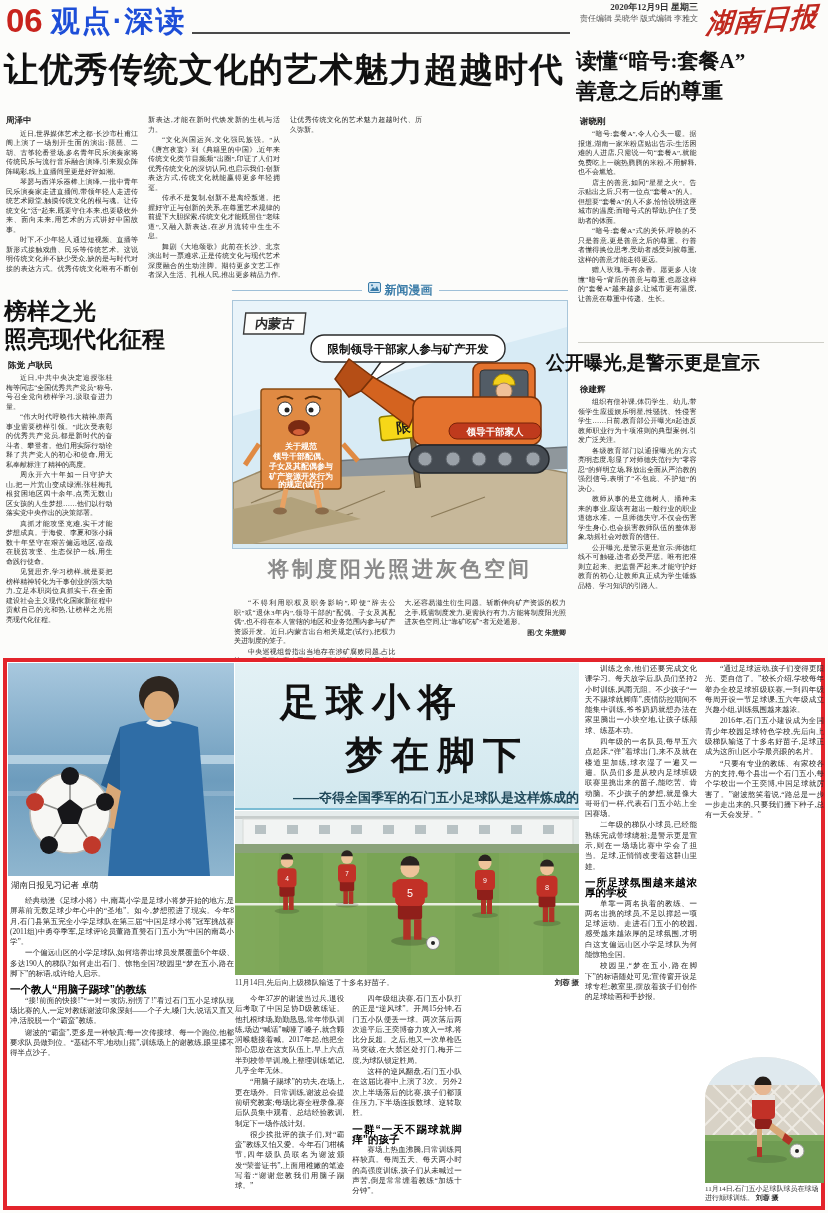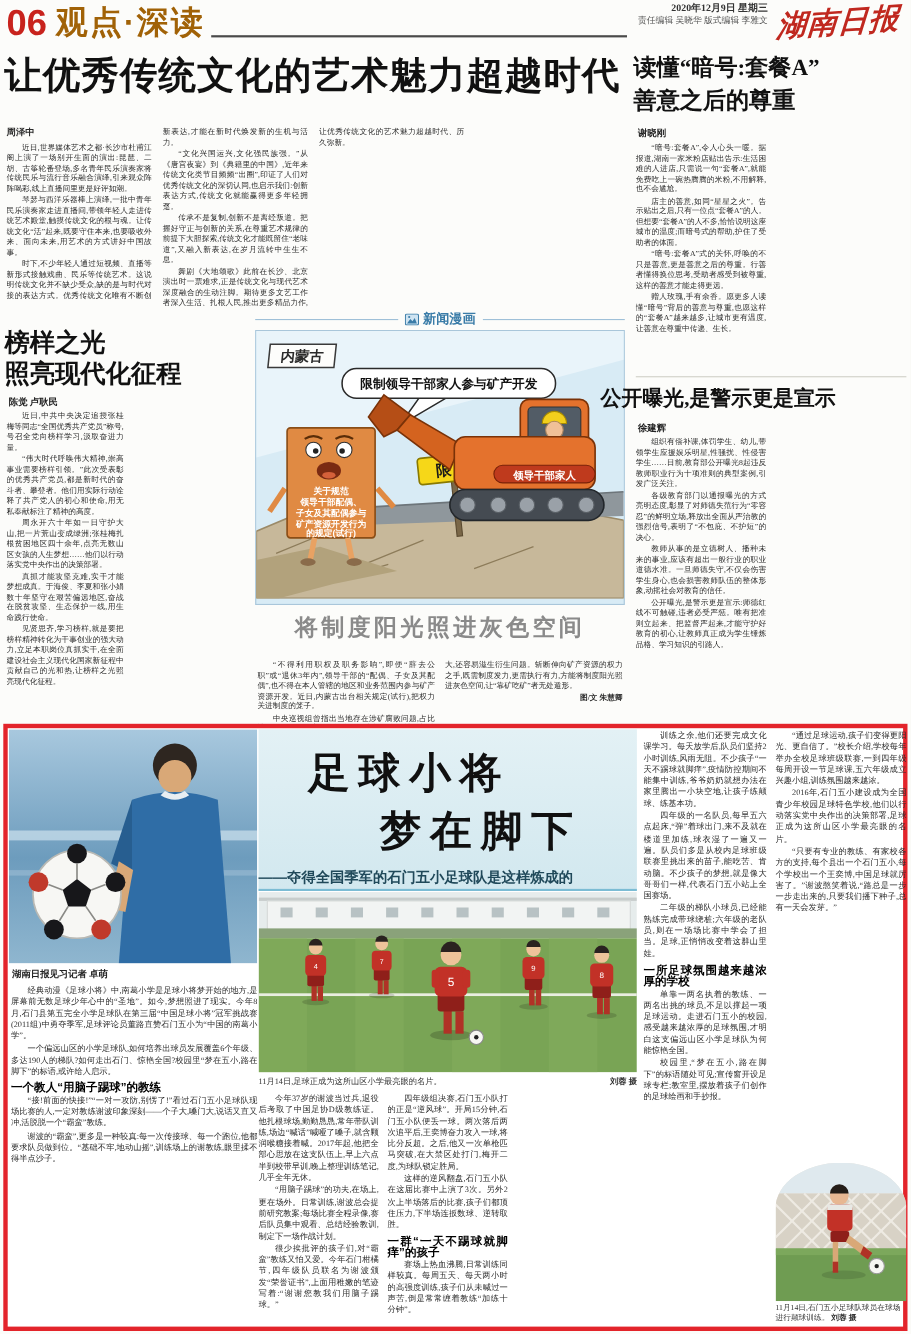--- a/index.html
+++ b/index.html
@@ -3,21 +3,21 @@
 <meta charset="utf-8">
 <style>
   *{margin:0;padding:0;box-sizing:border-box;}
   html,body{width:828px;height:1213px;}
   body{font-family:"Liberation Serif","DejaVu Serif",serif;background:#f5f4f0;color:#1c1c1c;overflow:hidden;}
   .page{position:relative;width:828px;height:1213px;background:#fcfcfa;overflow:hidden;}
 
   
   .hdr{position:absolute;left:6px;top:2px;width:816px;height:36px;display:flex;align-items:flex-end;}
   .hdr .pageno{font-family:"Liberation Sans",sans-serif;font-size:33px;font-weight:bold;color:#c8231d;line-height:34px;}
-  .hdr .section{font-family:"Liberation Sans",sans-serif;font-size:29px;font-weight:bold;color:#a16207;letter-spacing:2px;margin-left:8px;line-height:33px;}
+  .hdr .section{font-family:"Liberation Sans",sans-serif;font-size:29px;font-weight:bold;color:#1d4ed8;letter-spacing:2px;margin-left:8px;line-height:33px;}
   .hdr .rule{flex:1;border-bottom:2.5px solid #4a4a4a;margin:0 10px 4px 6px;height:1px;}
   .hdr-right{display:flex;align-items:flex-start;gap:8px;}
   .hdr-meta{text-align:right;line-height:11px;padding-bottom:3px;}
   .hdr-meta .date{font-size:9px;color:#333;font-weight:bold;}
   .hdr-meta .eds{font-size:8px;color:#555;}
   .masthead{font-size:27px;font-weight:bold;font-style:italic;color:#c0281f;transform:rotate(-4deg) skewX(-8deg);letter-spacing:1px;white-space:nowrap;padding-right:4px;}
 
   
   .bt{font-size:7px;line-height:9.5px;text-align:justify;color:#2b2b2b;column-fill:auto;overflow:hidden;}
   .bt p{text-indent:2em;margin-bottom:1px;}
@@ -31,21 +31,21 @@
 
   
   .by-title{position:absolute;left:4px;top:298px;width:224px;font-size:23px;line-height:28px;}
   .by-auth{position:absolute;left:8px;top:360px;}
   .by-body{position:absolute;left:6px;top:374px;width:222px;height:282px;column-count:2;column-gap:9px;}
 
   
   .ct{position:absolute;left:232px;top:282px;width:336px;}
   .ct-tab{display:flex;align-items:center;height:16px;}
   .ct-tab .line{flex:1;border-bottom:1.5px solid #9fc0d8;}
-  .ct-tab .lbl{font-family:"Liberation Sans",sans-serif;font-size:12px;font-weight:bold;color:#3a7ca8;margin:0 6px;display:flex;align-items:center;gap:4px;}
+  .ct-tab .lbl{font-family:"Liberation Sans",sans-serif;font-size:12px;font-weight:bold;color:#3a7ca8;margin:0 6px;display:flex;gap:4px;}
   .ct-frame{border:1px solid #a9c6da;background:#d8ebf5;margin-top:2px;}
   .ct-cap{font-size:21px;font-weight:bold;text-align:center;color:#8a8a8a;letter-spacing:3px;margin-top:6px;}
   .ct-body{width:332px;height:70px;column-count:2;column-gap:9px;margin-top:16px;margin-left:2px;}
   .ct-credit{text-indent:0 !important;text-align:right;font-weight:bold;}
 
   
   .anhao-title{position:absolute;left:576px;top:46px;width:248px;font-size:21px;line-height:30px;}
   .anhao-auth{position:absolute;left:580px;top:116px;}
   .anhao-body{position:absolute;left:578px;top:130px;width:246px;height:208px;column-count:2;column-gap:9px;}
   .divider{position:absolute;left:578px;top:342px;width:246px;border-top:1px solid #cfcfc8;}
@@ -53,22 +53,22 @@
   .bg-auth{position:absolute;left:580px;top:384px;}
   .bg-body{position:absolute;left:578px;top:398px;width:246px;height:256px;column-count:2;column-gap:9px;}
 
   
   .feature{position:absolute;left:3px;top:658px;width:822px;height:552px;border:4px solid #e3242b;background:#fff;}
   .f-inner{position:relative;width:100%;height:100%;}
   .f-photo-left{position:absolute;left:1px;top:1px;width:226px;height:213px;overflow:hidden;}
   .f-titlezone{position:absolute;left:228px;top:1px;width:344px;height:147px;background:linear-gradient(180deg,#e3f1f5 0%,#d2e8ef 100%);border-bottom:2px solid #7bbcd4;font-family:"Liberation Sans",sans-serif;}
   .f-t1{font-size:38px;font-weight:800;letter-spacing:8px;text-align:center;margin-top:14px;margin-left:-70px;color:#101010;}
   .f-t2{font-size:38px;font-weight:800;letter-spacing:8px;text-align:center;margin-top:2px;margin-left:60px;color:#101010;}
-  .f-sub{font-size:13px;font-weight:bold;color:#20495a;text-align:left;margin-top:8px;}
-  .f-byline{position:absolute;left:4px;top:218px;font-weight:bold;font-size:8.5px;color:#222;}
+  .f-sub{font-size:13px;font-weight:bold;color:#20495a;text-align:right;margin-top:8px;margin-left:12px;}
+  .f-byline{position:absolute;left:4px;top:218px;font-weight:normal;font-size:8.5px;color:#222;}
   .f-leftcol{position:absolute;left:3px;top:234px;width:224px;height:306px;}
   .f-photo-main{position:absolute;left:228px;top:149px;width:344px;height:164px;overflow:hidden;}
   .f-cap{position:absolute;left:228px;top:316px;width:344px;display:flex;justify-content:space-between;font-size:7.5px;color:#333;}
   .f-cap .credit{font-weight:bold;}
   .f-midcols{position:absolute;left:228px;top:332px;width:344px;height:208px;column-count:3;column-gap:8px;}
   .f-right{position:absolute;left:578px;top:2px;width:239px;height:539px;display:flex;gap:8px;}
   .f-rc1{width:112px;height:100%;}
   .f-rc2{width:119px;height:100%;display:flex;flex-direction:column;}
   .f-rc2 .rtext{flex:1;overflow:hidden;}
   .f-photo2{width:119px;height:126px;border-radius:60px 60px 0 0/42px 42px 0 0;overflow:hidden;flex:none;}
@@ -361,47 +361,47 @@
                 <path d="M-6.5,-12 a6.5,6.5 0 0 1 13,0 z" fill="#2a2220"></path>
               <text x="0" y="10" font-size="7" fill="#fff" text-anchor="middle" font-family="Liberation Sans,sans-serif">8</text>
             </g>
           </g>
           <circle cx="198" cy="132" r="6.5" fill="#f6f6f2" stroke="#888"></circle>
           <circle cx="198" cy="132" r="2" fill="#222"></circle>
         </svg>
       </div>
 
       <div class="f-cap">
-        <span>11月14日,足球正成为这所山区小学最亮眼的名片。</span>
+        <span>11月14日,先后向上级梯队输送了十多名好苗子。</span>
         <span class="credit">刘蓉 摄</span>
       </div>
 
       <div class="bt ft f-midcols">
         <p>今年37岁的谢波当过兵,退役后考取了中国足协D级教练证。他扎根球场,勤勤恳恳,常年带队训练,场边“喊话”喊哑了嗓子,就含颗润喉糖接着喊。2017年起,他把全部心思放在这支队伍上,早上六点半到校带早训,晚上整理训练笔记,几乎全年无休。</p>
         <p>“用脑子踢球”的功夫,在场上,更在场外。日常训练,谢波总会提前研究教案;每场比赛全程录像,赛后队员集中观看、总结经验教训,制定下一场作战计划。</p>
         <p>很少挨批评的孩子们,对“霸蛮”教练又怕又爱。今年石门柑橘节,四年级队员联名为谢波颁发“荣誉证书”,上面用稚嫩的笔迹写着:“谢谢您教我们用脑子踢球。”</p>
         <p>四年级组决赛,石门五小队打的正是“逆风球”。开局15分钟,石门五小队便丢一球。两次落后两次追平后,王奕博奋力攻入一球,将比分反超。之后,他又一次单枪匹马突破,在大禁区处打门,梅开二度,为球队锁定胜局。</p>
         <p>这样的逆风翻盘,石门五小队在这届比赛中上演了3次。另外2次上半场落后的比赛,孩子们都顶住压力,下半场连扳数球、逆转取胜。</p>
         <p class="f-sh">一群“一天不踢球就脚痒”的孩子</p>
         <p>赛场上热血沸腾,日常训练同样较真。每周五天、每天两小时的高强度训练,孩子们从未喊过一声苦,倒是常常缠着教练“加练十分钟”。</p>
       </div>
 
       <div class="f-right">
         <div class="bt ft f-rc1">
           <p>训练之余,他们还要完成文化课学习。每天放学后,队员们坚持2小时训练,风雨无阻。不少孩子“一天不踢球就脚痒”,疫情防控期间不能集中训练,爷爷奶奶就想办法在家里腾出一小块空地,让孩子练颠球、练基本功。</p>
           <p>四年级的一名队员,每早五六点起床,“弹”着球出门,来不及就在楼道里加练,球衣湿了一遍又一遍。队员们多是从校内足球班级联赛里挑出来的苗子,能吃苦、肯动脑。不少孩子的梦想,就是像大哥哥们一样,代表石门五小站上全国赛场。</p>
-          <p>二年级的梯队小球员,已经能熟练完成带球绕桩;六年级的老队员,则在一场场比赛中学会了担当。足球,正悄悄改变着这群山里娃。</p>
+          <p>二年级的梯队小球员,已经能熟练完成带球绕桩;是警示更是宣示,则在一场场比赛中学会了担当。足球,正悄悄改变着这群山里娃。</p>
           <p class="f-sh">一所足球氛围越来越浓厚的学校</p>
           <p>单靠一两名执着的教练、一两名出挑的球员,不足以撑起一项足球运动。走进石门五小的校园,感受越来越浓厚的足球氛围,才明白这支偏远山区小学足球队为何能惊艳全国。</p>
           <p>校园里,“梦在五小,路在脚下”的标语随处可见;宣传窗开设足球专栏;教室里,摆放着孩子们创作的足球绘画和手抄报。</p>
         </div>
         <div class="f-rc2">
           <div class="bt ft rtext">
             <p>“通过足球运动,孩子们变得更阳光、更自信了。”校长介绍,学校每年举办全校足球班级联赛,一到四年级每周开设一节足球课,五六年级成立兴趣小组,训练氛围越来越浓。</p>
-            <p>2016年,石门五小建设成为全国青少年校园足球特色学校,他们以行动落实党中央作出的决策部署,足球正成为这所山区小学最亮眼的名片。</p>
+            <p>2016年,石门五小建设成为全国青少年校园足球特色学校,先后向上级梯队输送了十多名好苗子,足球正成为这所山区小学最亮眼的名片。</p>
             <p>“只要有专业的教练、有家校各方的支持,每个县出一个石门五小,每个学校出一个王奕博,中国足球就厉害了。”谢波憨笑着说,“路总是一步一步走出来的,只要我们播下种子,总有一天会发芽。”</p>
           </div>
           <div class="f-photo2">
             <svg width="119" height="126" viewBox="0 0 119 126">
               <rect width="119" height="126" fill="#e8e4dc"></rect>
               <rect x="0" y="0" width="119" height="28" fill="#dfe9ee"></rect>
               <rect x="0" y="28" width="119" height="50" fill="#d8d2c6"></rect>
               <g stroke="#f4f1ea" stroke-width="2" opacity="0.8">
                 <path d="M-10,78 L40,28 M8,78 L58,28 M26,78 L76,28 M44,78 L94,28 M62,78 L112,28 M80,78 L130,28"></path>
                 <path d="M40,78 L-10,28 M58,78 L8,28 M76,78 L26,28 M94,78 L44,28 M112,78 L62,28 M130,78 L80,28"></path>

